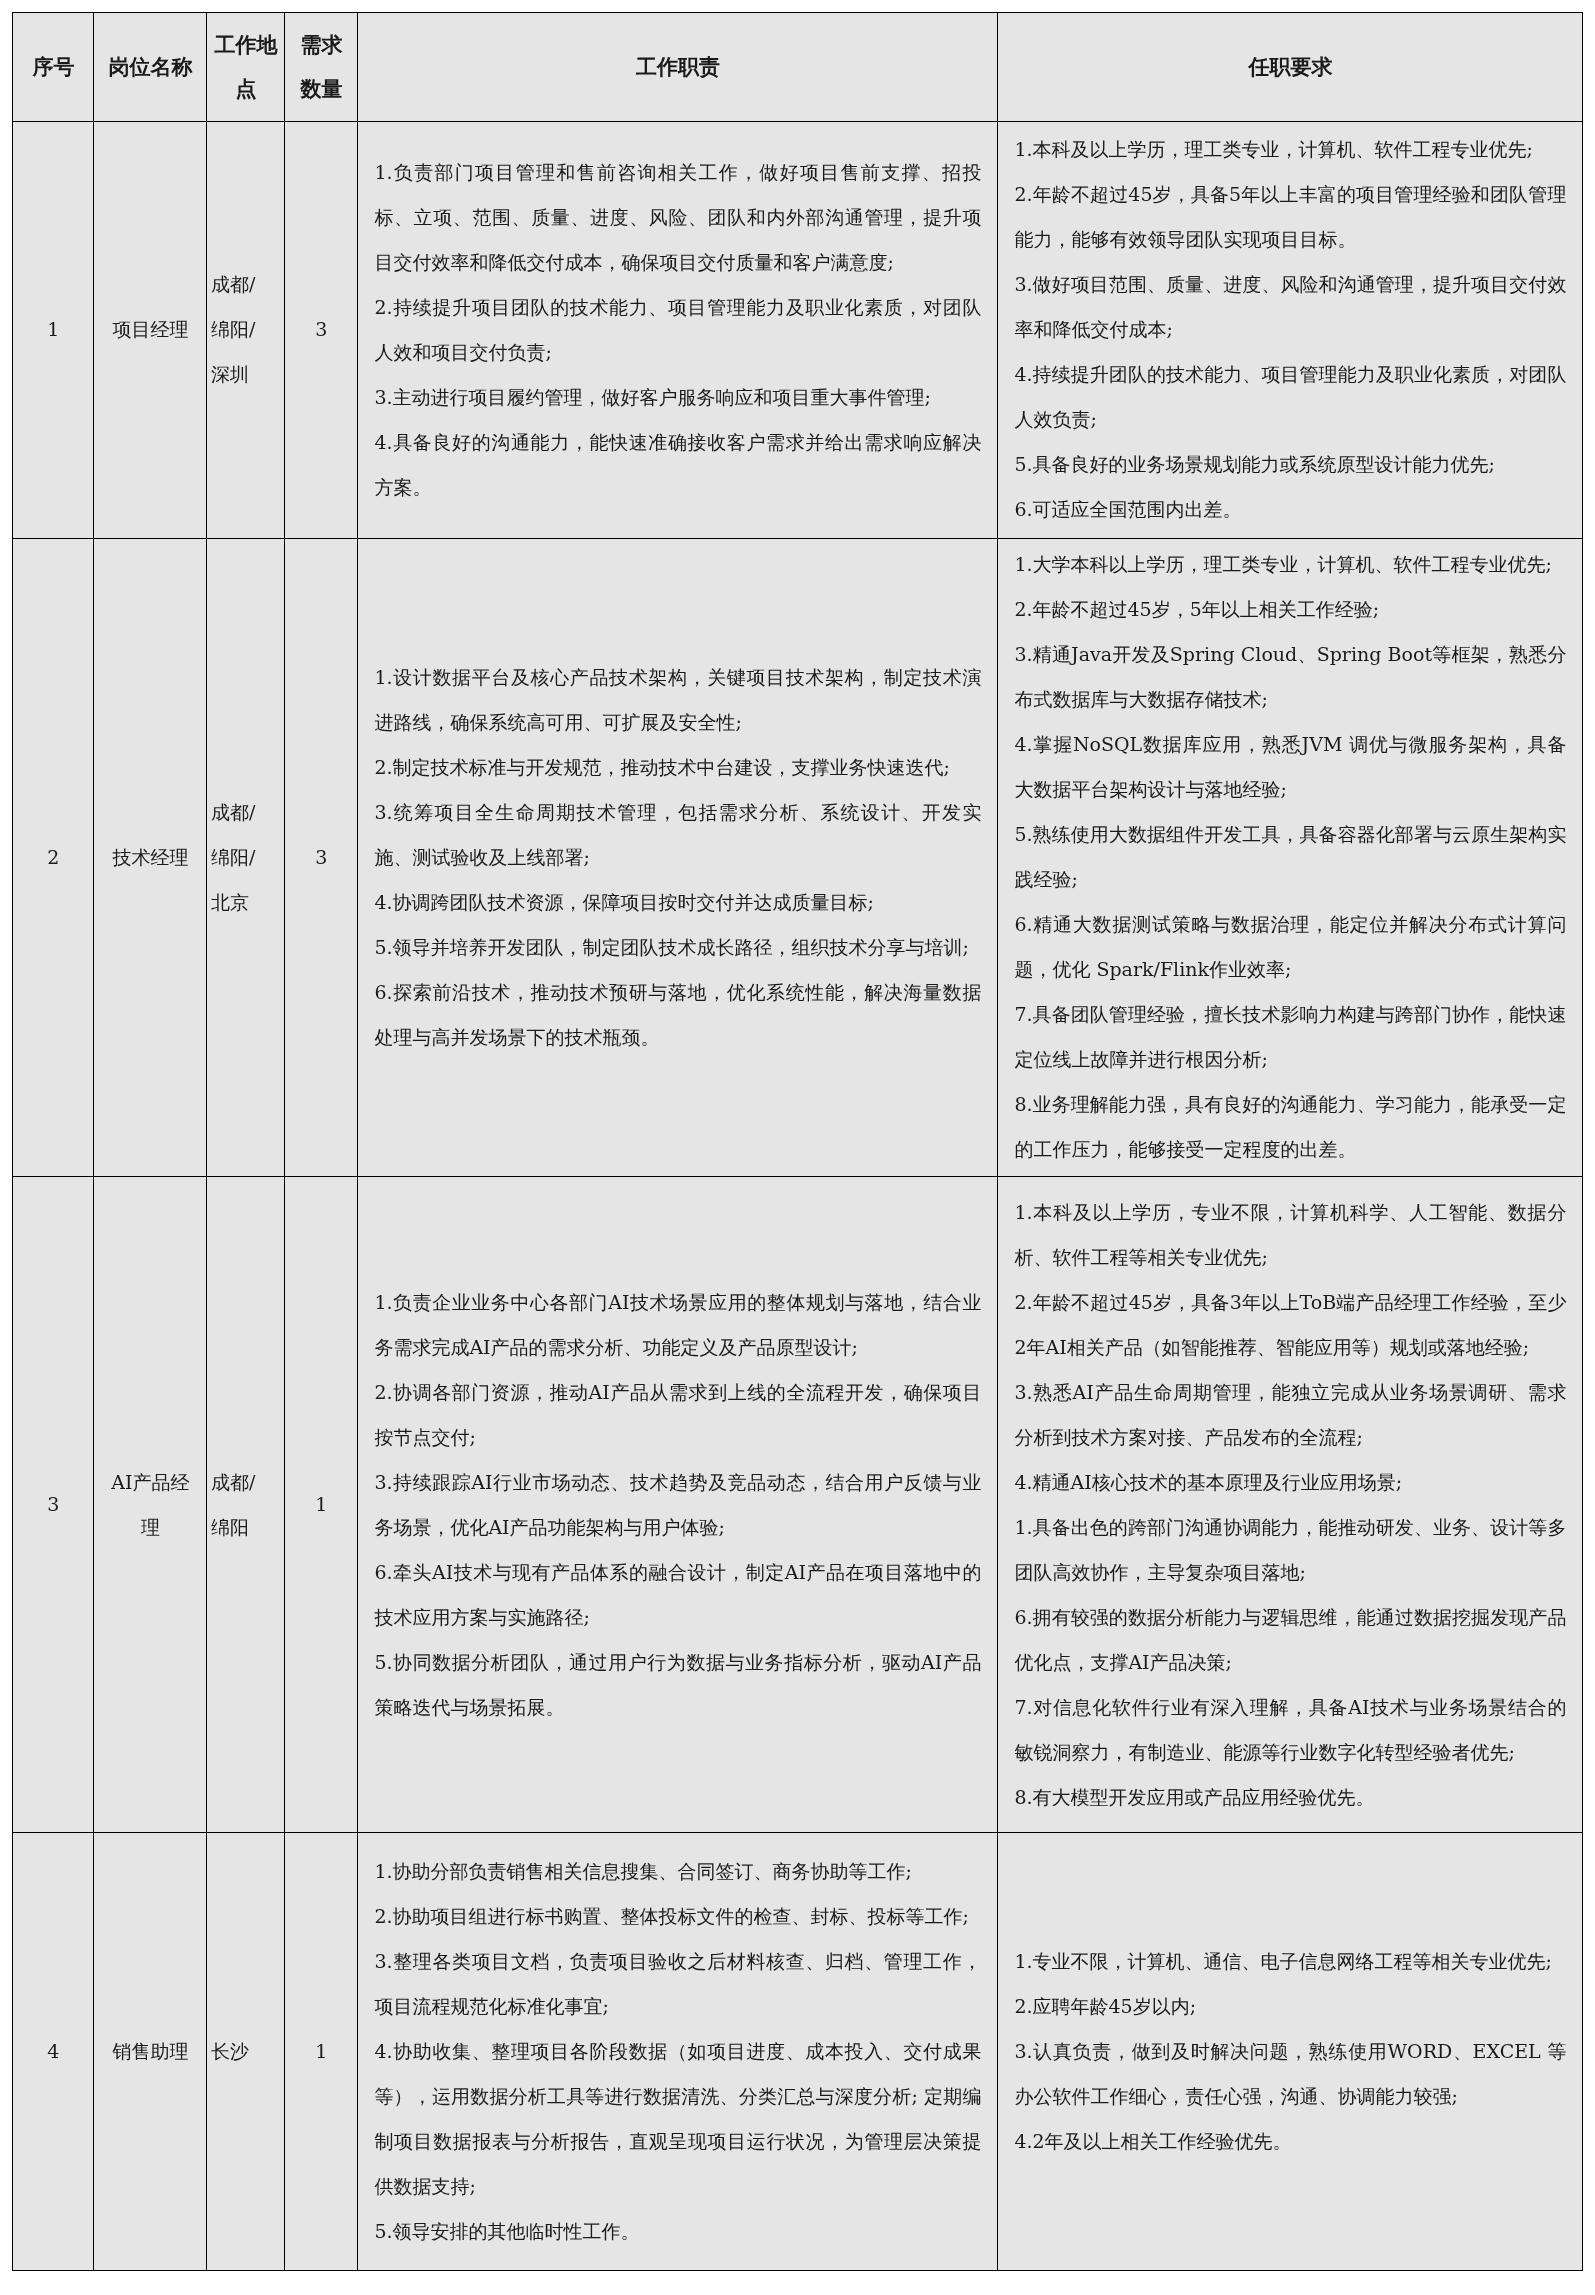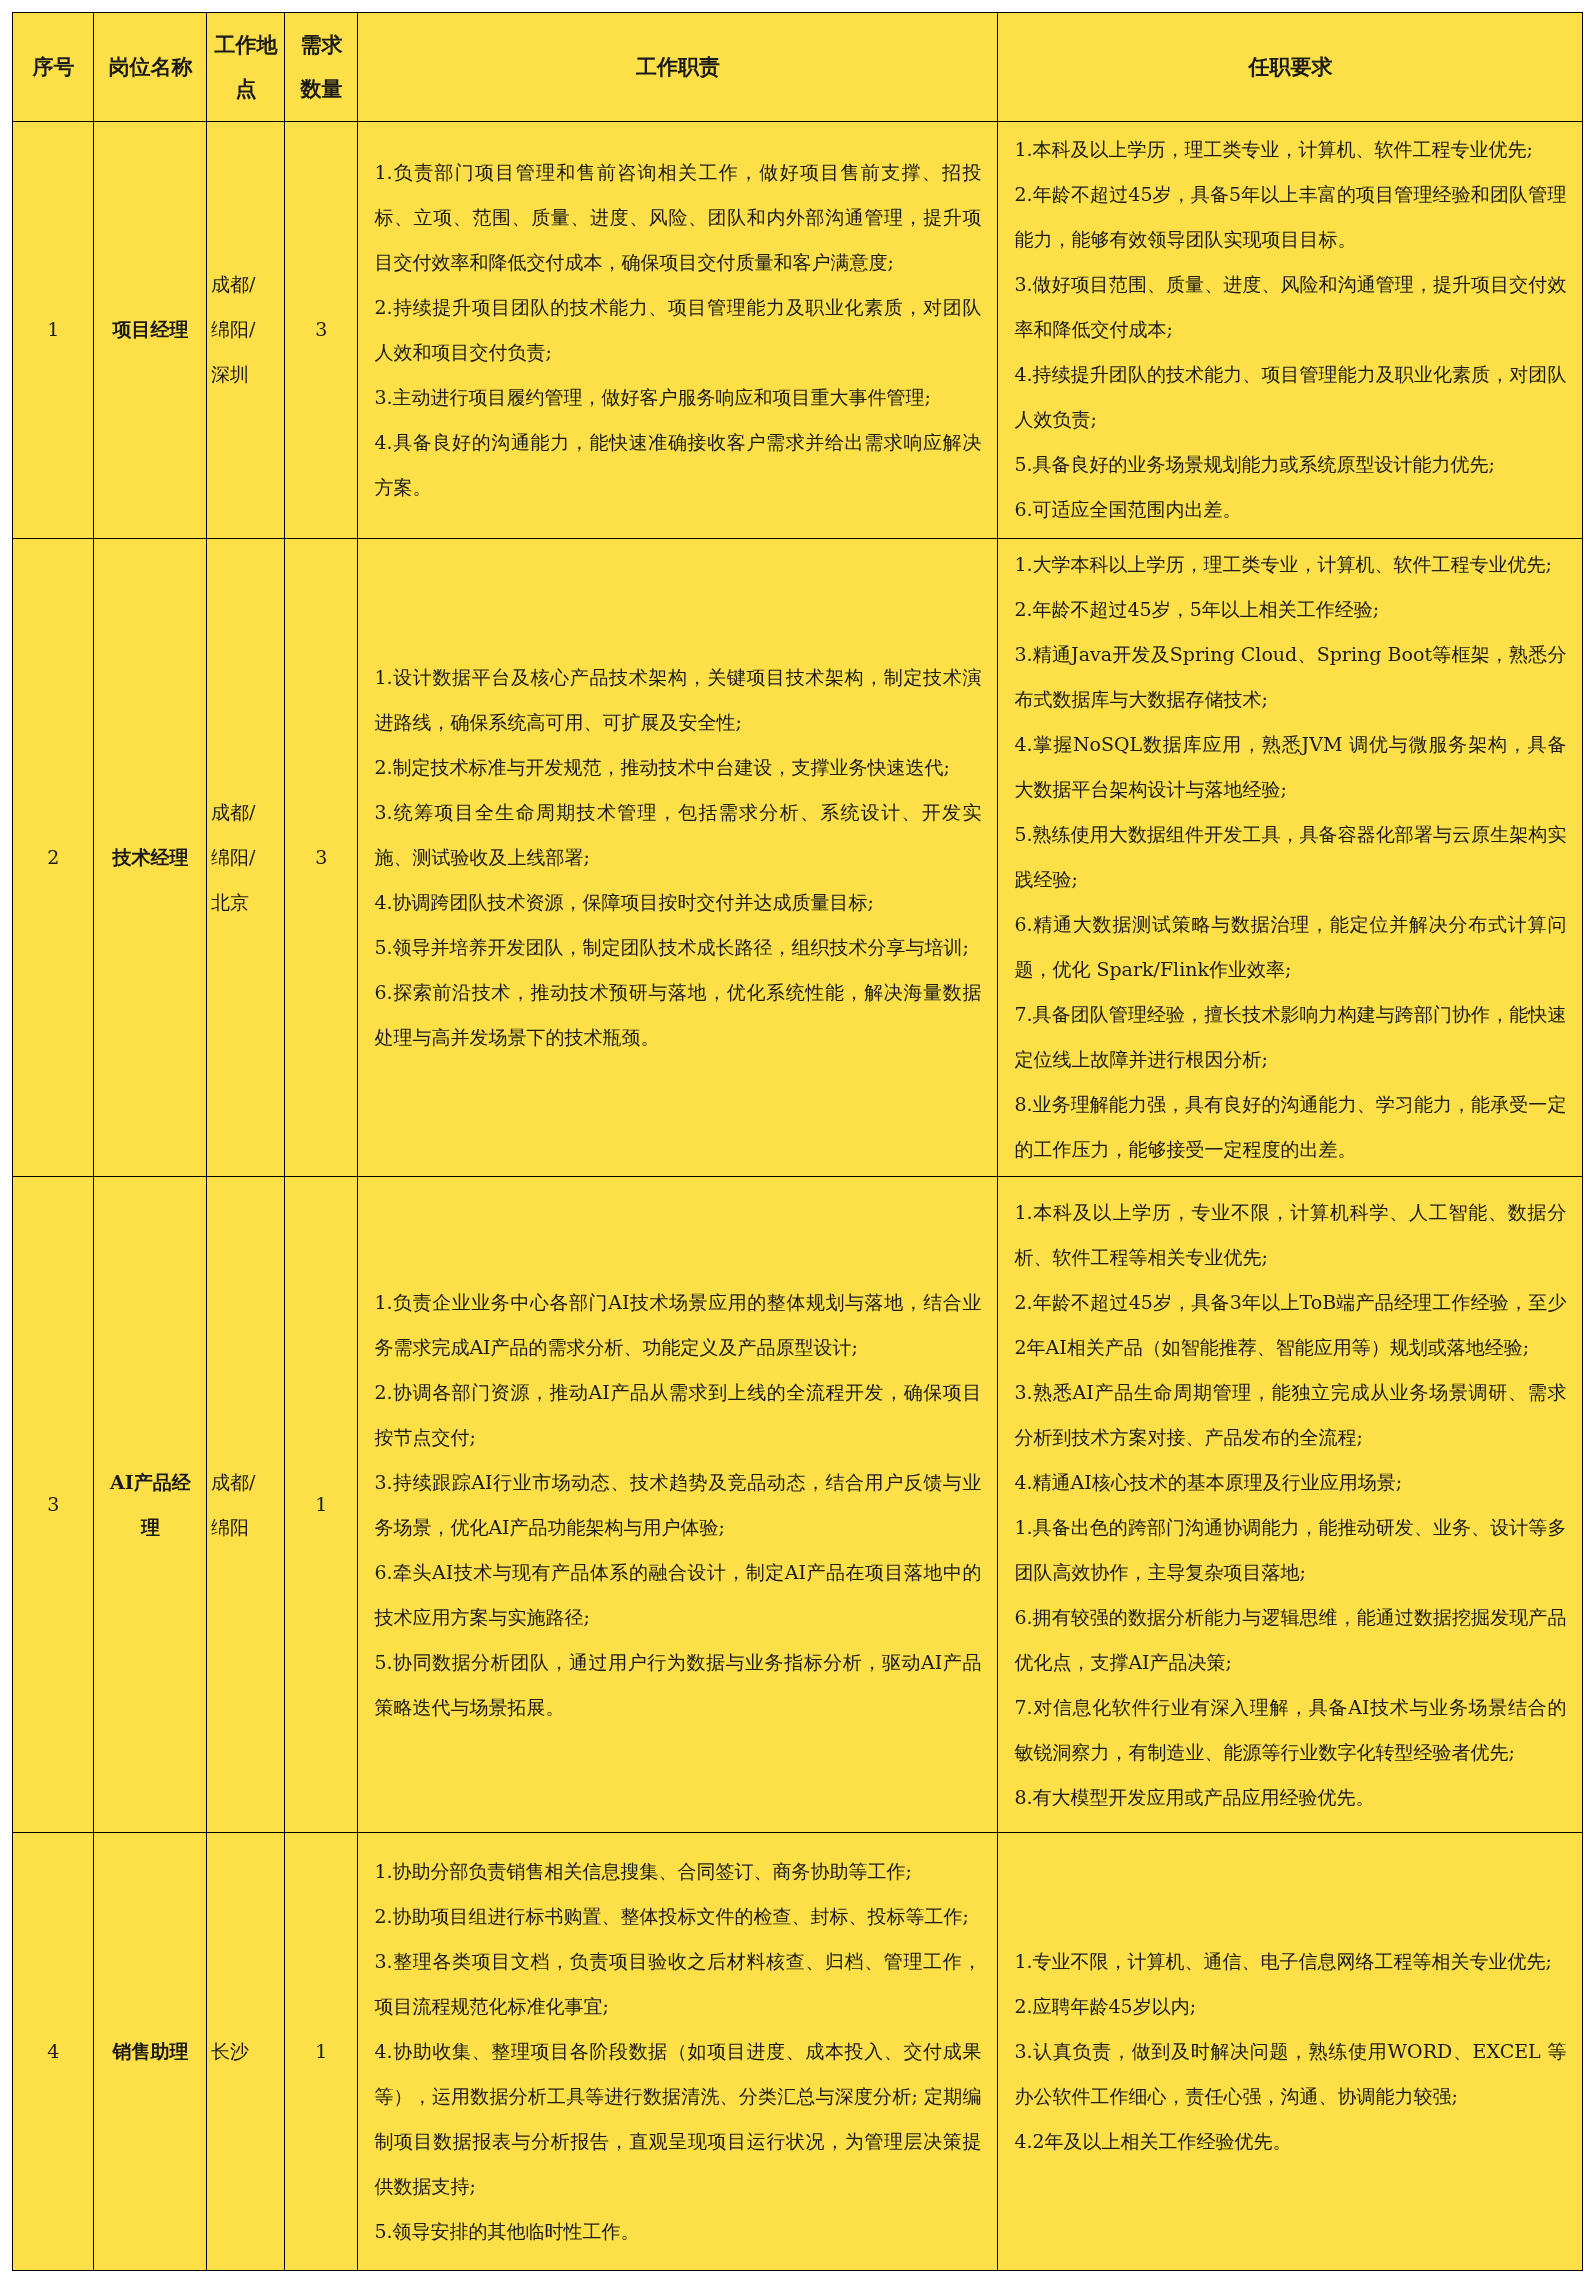--- a/index.html
+++ b/index.html
@@ -15,21 +15,21 @@
     color: #1a1a1a;
   }
   .page {
     padding: 11.8px 12.4px;
   }
   table.recruit {
     border-collapse: collapse;
     table-layout: fixed;
     width: 1571px;
     border: 1.9px solid #000000;
-    background: #fde047;
+    background: #e5e5e5;
   }
   table.recruit th,
   table.recruit td {
     border: 1.2px solid #000000;
     vertical-align: middle;
     overflow: hidden;
   }
   
   tr.hr { height: 109px; }
   th.hcell {
@@ -49,21 +49,20 @@
     font-size: 19px;
     text-align: center;
     padding: 0 7.5px;
     line-height: 45px;
   }
   td.cpos {
     font-size: 19px;
     text-align: center;
     padding: 12px 10px;
     line-height: 45px;
-    font-weight: bold;
   }
   td.cloc { padding: 0 3.7px; }
   td.cloc p {
     margin: 0;
     font-size: 19px;
     line-height: 45px;
     text-align: left;
   }
   
   td.ctext { padding: 3.7px 16px; margin-top: 36px; }

